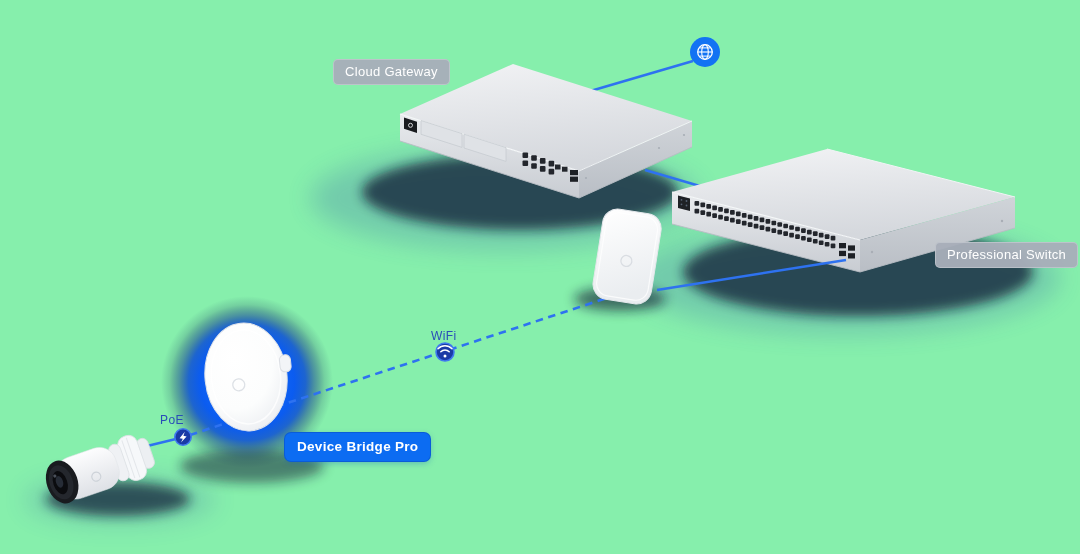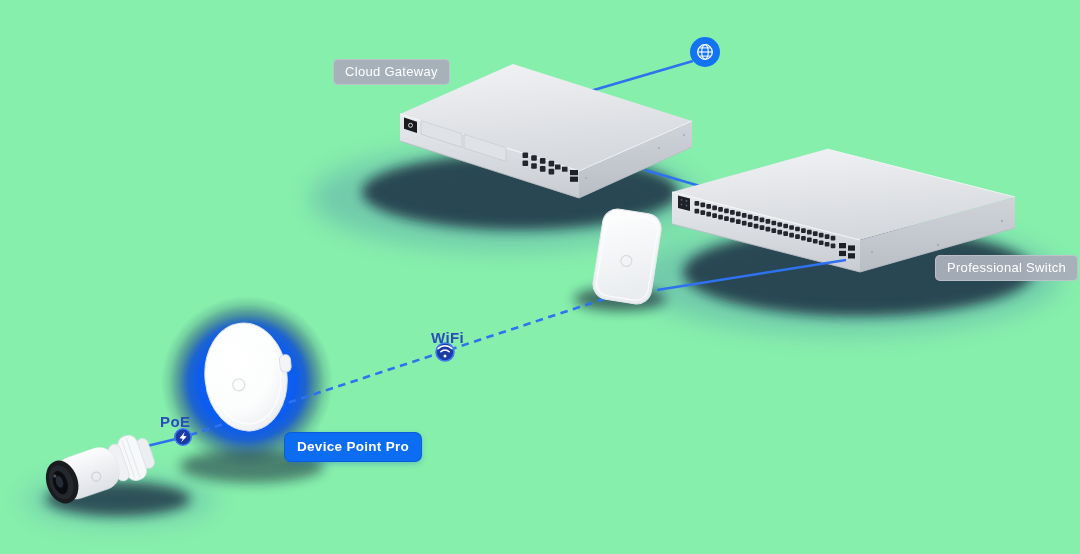--- a/index.html
+++ b/index.html
@@ -14,25 +14,25 @@
     letter-spacing:.3px;white-space:nowrap;
     background:rgba(168,174,185,.96);
     box-shadow:inset 0 0 0 1px rgba(255,255,255,.25);
   }
   .chip.blue{
     background:#0c6cf2;font-weight:700;font-size:13.5px;height:28px;
     line-height:28px;border-radius:6px;
     box-shadow:0 0 0 1px #0a5cd8, 0 2px 6px rgba(10,80,200,.35);
   }
   .chip-cloud-gateway{left:333px;top:59px;}
-  .chip-professional-switch{left:935px;top:255px;}
+  .chip-professional-switch{left:935px;top:242px;}
   .chip-access-point{left:655px;top:303px;}
   .chip-device-bridge-pro{left:285px;top:433px;}
   .badge{
-    position:absolute;font-size:15px;font-weight:700;color:#2a4db8;
+    position:absolute;font-size:12px;font-weight:400;color:#2a4db8;
     letter-spacing:.4px;
   }
   .badge-poe{left:160px;top:413px;}
   .badge-wifi{left:431px;top:329px;}
 </style>
 </head>
 <body>
 
 <div class="stage">
 
@@ -251,18 +251,18 @@
 
   <g transform="rotate(9 627 257)">
     <rect x="597.5" y="211" width="59" height="91" rx="15" fill="url(#apGrad)" stroke="#e4e7eb" stroke-width="1"></rect>
     <rect x="601" y="214.5" width="52" height="84" rx="12.5" fill="none" stroke="#ffffff" stroke-width="1.2" opacity="0.75"></rect>
     <circle cx="627" cy="261" r="5.5" fill="none" stroke="#d9dde2" stroke-width="1.3"></circle>
   </g>
 </svg>
 
 <div class="chip chip-cloud-gateway">Cloud Gateway</div>
 <div class="chip chip-professional-switch">Professional Switch</div>
-<div class="chip blue chip-device-bridge-pro">Device Point Pro</div>
+<div class="chip blue chip-device-bridge-pro">Device Bridge Pro</div>
 
 <span class="badge badge-poe">PoE</span>
 <span class="badge badge-wifi">WiFi</span>
 
 </div>
 
 </body></html>

